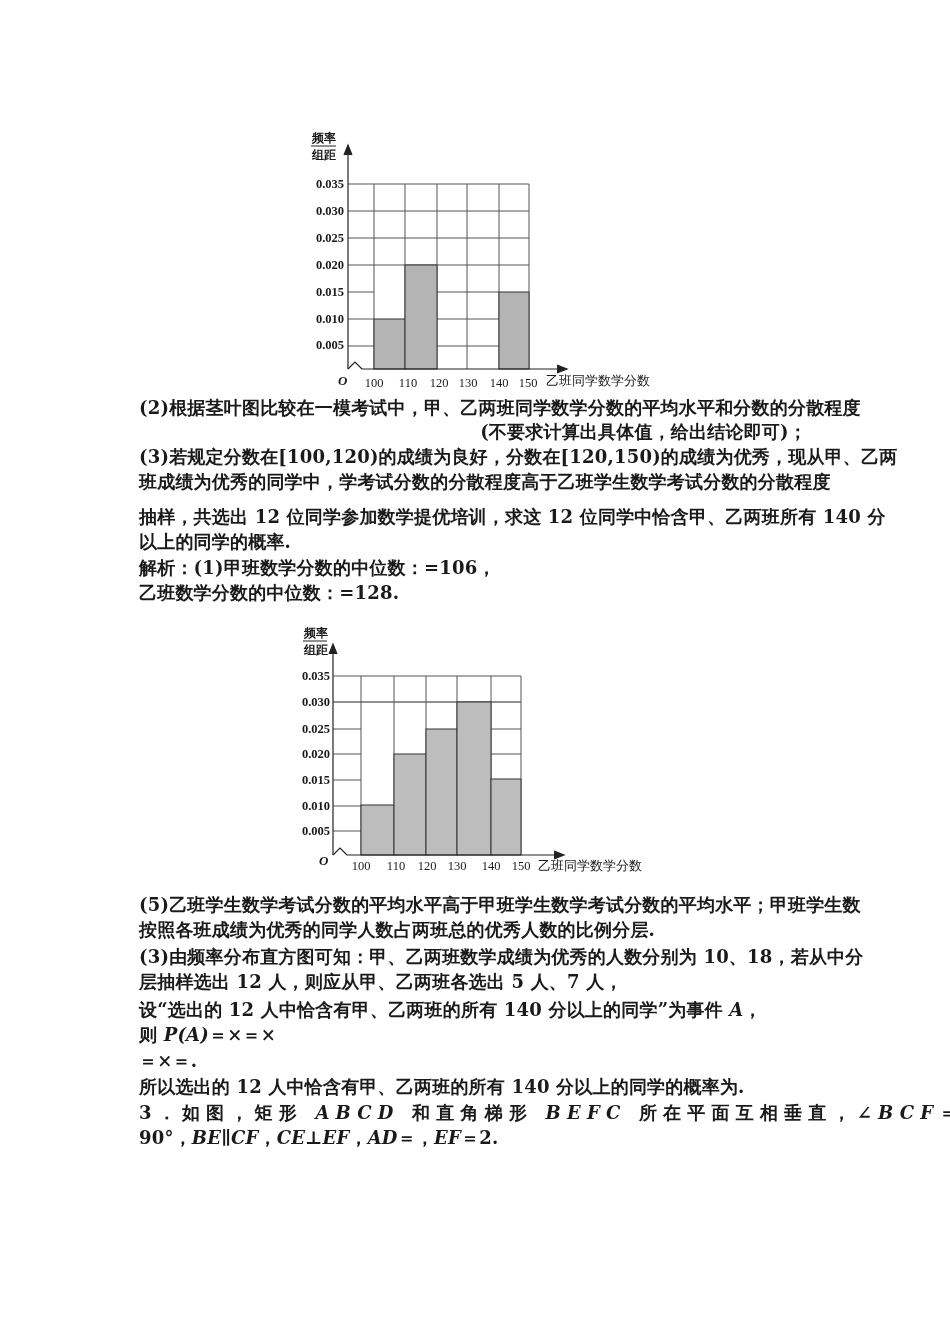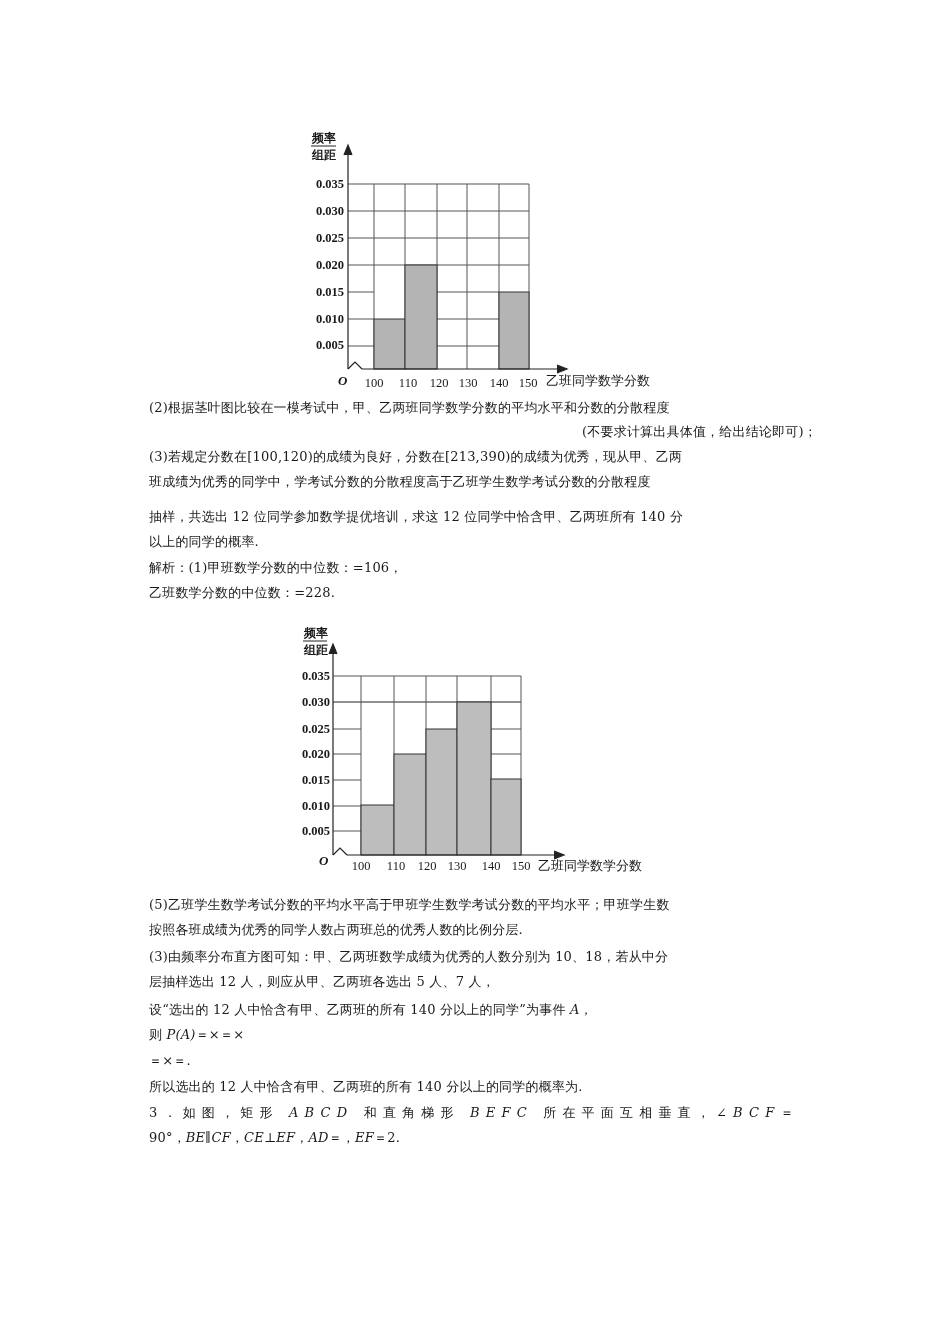--- a/index.html
+++ b/index.html
@@ -1,22 +1,22 @@
 <!DOCTYPE html>
 <html><head>
 <meta charset="utf-8">
 <style>
   html, body { margin: 0; padding: 0; background: #ffffff; }
   body { width: 950px; height: 1344px; position: relative; overflow: hidden;
          font-family: "DejaVu Serif", "Liberation Serif", serif; color: #1a1a1a; }
   .chart { position: absolute; }
   .chart svg { display: block; overflow: visible; }
   .chart text { font-family: "Liberation Serif", "DejaVu Serif", serif; fill: #1a1a1a; }
-  .txt { position: absolute; left: 149px; width: 668px; font-size: 13px; line-height: 24px;
-         white-space: nowrap; letter-spacing: 0.2px; }
+  .txt { position: absolute; left: 139px; width: 668px; font-size: 18px; line-height: 24px;
+         white-space: nowrap; letter-spacing: 0.2px; font-weight: bold; }
   .txt.justify { letter-spacing: 6.2px; }
   .it { font-style: italic; }
 </style>
 </head>
 <body>
 
 <div class="chart" style="left:300px; top:125px; width:360px; height:270px;">
   <svg width="360" height="270">
 
     <g stroke="#555" stroke-width="1">
@@ -78,26 +78,26 @@
       <text x="168" y="262">130</text>
       <text x="199" y="262">140</text>
       <text x="228" y="262">150</text>
     </g>
     <text x="246" y="260" font-size="13">乙班同学数学分数</text>
   </svg>
 </div>
 
 <div class="txt" style="top:396px;">(2)根据茎叶图比较在一模考试中，甲、乙两班同学数学分数的平均水平和分数的分散程度</div>
 <div class="txt" style="top:420px;text-align:right;">(不要求计算出具体值，给出结论即可)；</div>
-<div class="txt" style="top:445px;">(3)若规定分数在[100,120)的成绩为良好，分数在[213,390)的成绩为优秀，现从甲、乙两</div>
+<div class="txt" style="top:445px;">(3)若规定分数在[100,120)的成绩为良好，分数在[120,150)的成绩为优秀，现从甲、乙两</div>
 <div class="txt" style="top:470px;">班成绩为优秀的同学中，学考试分数的分散程度高于乙班学生数学考试分数的分散程度</div>
 <div class="txt" style="top:505px;">抽样，共选出 12 位同学参加数学提优培训，求这 12 位同学中恰含甲、乙两班所有 140 分</div>
 <div class="txt" style="top:530px;">以上的同学的概率.</div>
 <div class="txt" style="top:556px;">解析：(1)甲班数学分数的中位数：=106，</div>
-<div class="txt" style="top:581px;">乙班数学分数的中位数：=228.</div>
+<div class="txt" style="top:581px;">乙班数学分数的中位数：=128.</div>
 
 <div class="chart" style="left:290px; top:620px; width:360px; height:260px;">
   <svg width="360" height="260">
     <g stroke="#555" stroke-width="1">
       <line x1="43" y1="56" x2="231" y2="56"></line>
       <line x1="43" y1="82" x2="231" y2="82" stroke="#222"></line>
       <line x1="43" y1="109" x2="71" y2="109"></line>
       <line x1="201" y1="109" x2="231" y2="109"></line>
       <line x1="43" y1="134" x2="71" y2="134"></line>
       <line x1="201" y1="134" x2="231" y2="134"></line>

